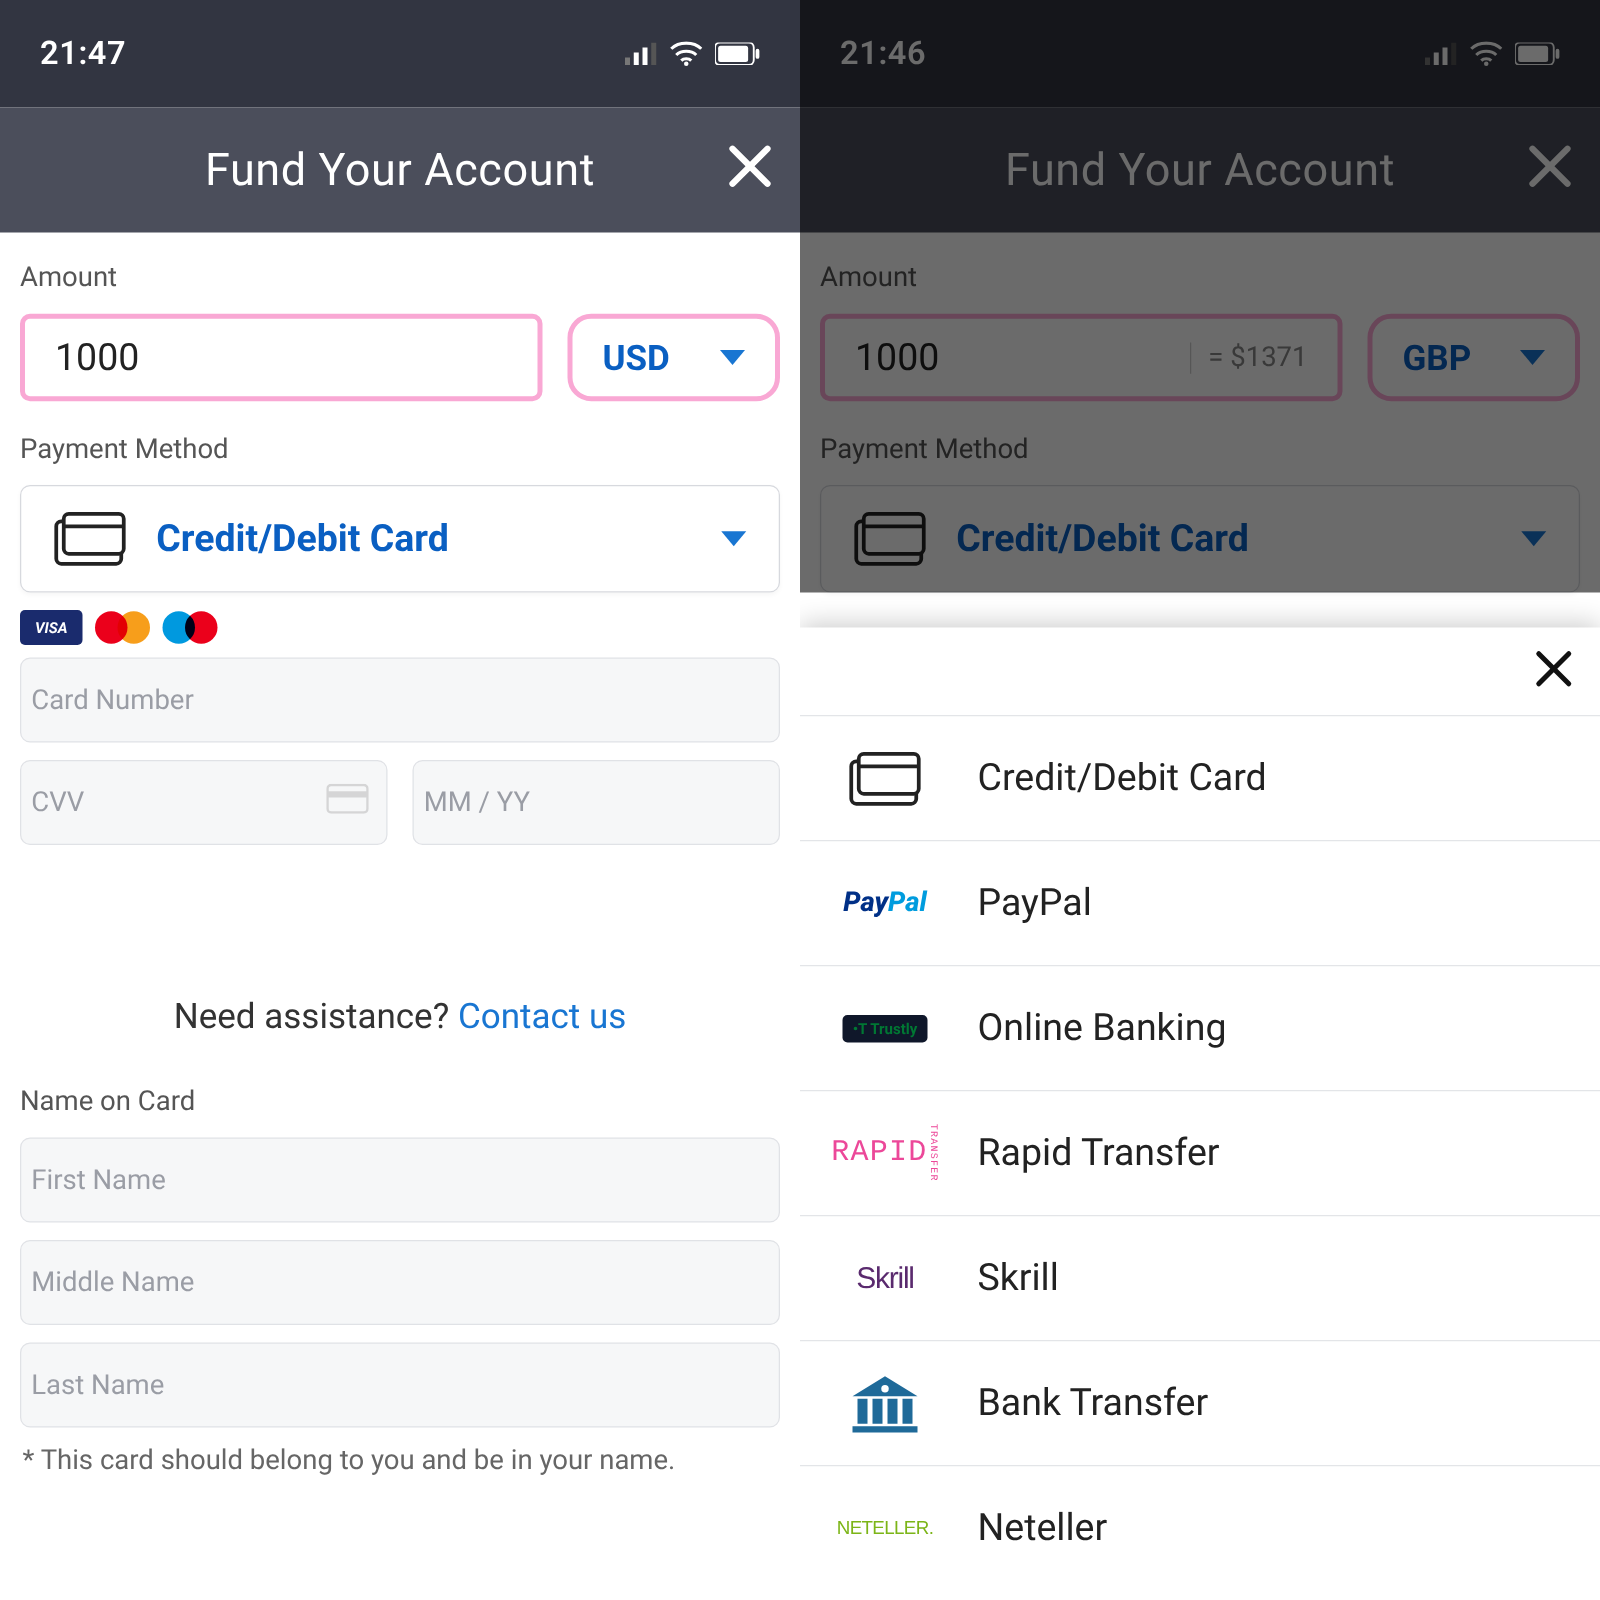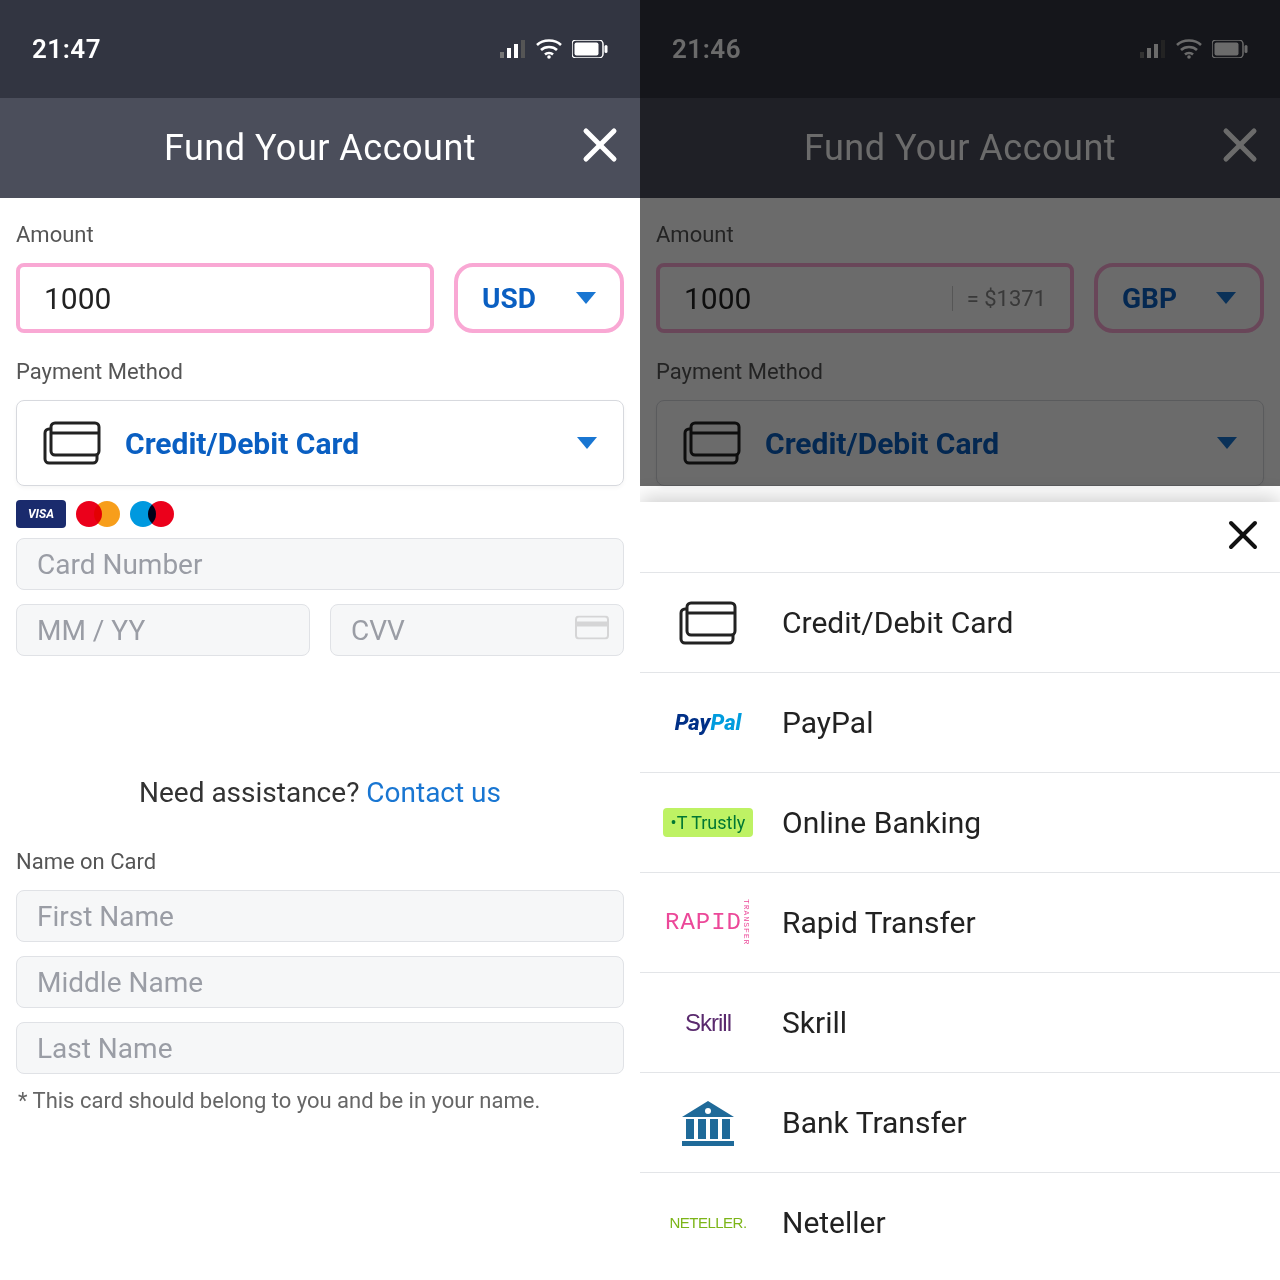--- a/index.html
+++ b/index.html
@@ -7,21 +7,21 @@
     font-family: -apple-system, BlinkMacSystemFont, "Segoe UI", Roboto, Helvetica, Arial, sans-serif;
     background: #4b4e5b;
     width: 1280px;
     height: 1280px;
     overflow: hidden;
   }
   .screens { display: flex; width: 1280px; height: 1280px; }
   .screen { width: 640px; height: 1280px; position: relative; background: #fff; overflow: hidden; }
 
   .statusbar {
-    height: 98px;
+    height: 86px;
     background: #323541;
     color: #fff;
     display: flex;
     align-items: center;
     justify-content: space-between;
     padding: 0 32px;
   }
   .statusbar .time { font-size: 26px; font-weight: 600; letter-spacing: 0.5px; }
   .status-icons { display: flex; align-items: center; gap: 10px; }
 
@@ -95,25 +95,25 @@
   .brand.mc::after  { background:#f79e1b; right:0; mix-blend-mode: multiply; }
   .brand.maestro { background:transparent; position:relative; width:44px; }
   .brand.maestro::before, .brand.maestro::after { content:""; position:absolute; width:26px; height:26px; border-radius:50%; top:1px; }
   .brand.maestro::before { background:#0099df; left:0; }
   .brand.maestro::after  { background:#eb001b; right:0; mix-blend-mode: multiply; }
 
   .field {
     border: 1px solid #e0e2e6;
     background: #f6f7f8;
     border-radius: 8px;
-    height: 52px;
+    height: 68px;
     display:flex;
     align-items:center;
-    padding: 0 20px;
-    font-size: 28px;
+    padding: 0 8px;
+    font-size: 22px;
     color: #9a9da5;
     margin-bottom: 14px;
     position: relative;
   }
   .field .card-back-icon { position:absolute; right:14px; top:50%; transform:translateY(-50%); opacity:.35; }
   .grid2 { display:flex; gap:20px; }
   .grid2 .field { flex:1; margin-bottom: 0; }
 
   .assist { text-align:center; font-size:28px; color:#333; margin-top: 120px; }
   .assist a { color:#1976d2; text-decoration:none; }
@@ -139,21 +139,21 @@
     border-top: 1px solid #e3e5e8;
     display:flex;
     align-items:center;
     padding: 0 20px;
     gap: 26px;
     cursor:pointer;
   }
   .option:first-of-type { border-top:1px solid #e3e5e8; }
   .option .o-label { font-size:30px; color:#222; }
   .logo-box { width: 96px; height:50px; display:flex; align-items:center; justify-content:center; }
-  .logo-trustly { background:#bef264; color:#073; border-radius:4px; font-size:18px; font-weight:400; padding:4px 8px; }
+  .logo-trustly { background:#0f172a; color:#073; border-radius:4px; font-size:12px; font-weight:700; padding:4px 8px; }
   .logo-paypal { font-size:22px; font-weight:800; font-style:italic; }
   .logo-paypal .p1{ color:#003087; } .logo-paypal .p2{ color:#009cde; }
   .logo-rapid { font-family: Liberation Mono, monospace; font-size:24px; letter-spacing:1px; color:#ec4899; }
   .logo-skrill { font-family: 'Arial Black', sans-serif; font-size:24px; color:#5a2a6e; letter-spacing:-1px; }
   .logo-neteller { font-family: 'Arial Black', sans-serif; font-size:15px; color:#7cb518; letter-spacing:-0.5px; }
 </style>
 </head>
 <body>
 
 <div class="screens">
@@ -219,30 +219,30 @@
         <span class="brand visa">VISA</span>
         <span class="brand mc"></span>
         <span class="brand maestro"></span>
       </div>
 
       <div class="field">
         <span>Card Number</span>
       </div>
       <div class="grid2">
         <div class="field">
-          <span>MM / YY</span>
-        </div>
-        <div class="field">
           <span>CVV</span>
           <span class="card-back-icon">
             <svg width="34" height="24" viewBox="0 0 34 24">
                 <rect x="1" y="1" width="32" height="22" rx="3" fill="none" stroke="#999" stroke-width="2"></rect>
                 <rect x="1" y="6" width="32" height="5" fill="#999"></rect>
               </svg>
           </span>
+        </div>
+        <div class="field">
+          <span>MM / YY</span>
         </div>
       </div>
 
       <div class="assist">
         <span>Need assistance? </span><a href="#">Contact us</a>
       </div>
 
       <div class="label" style="margin-top:40px;">Name on Card</div>
       <div class="field">
           <span>First Name</span>

